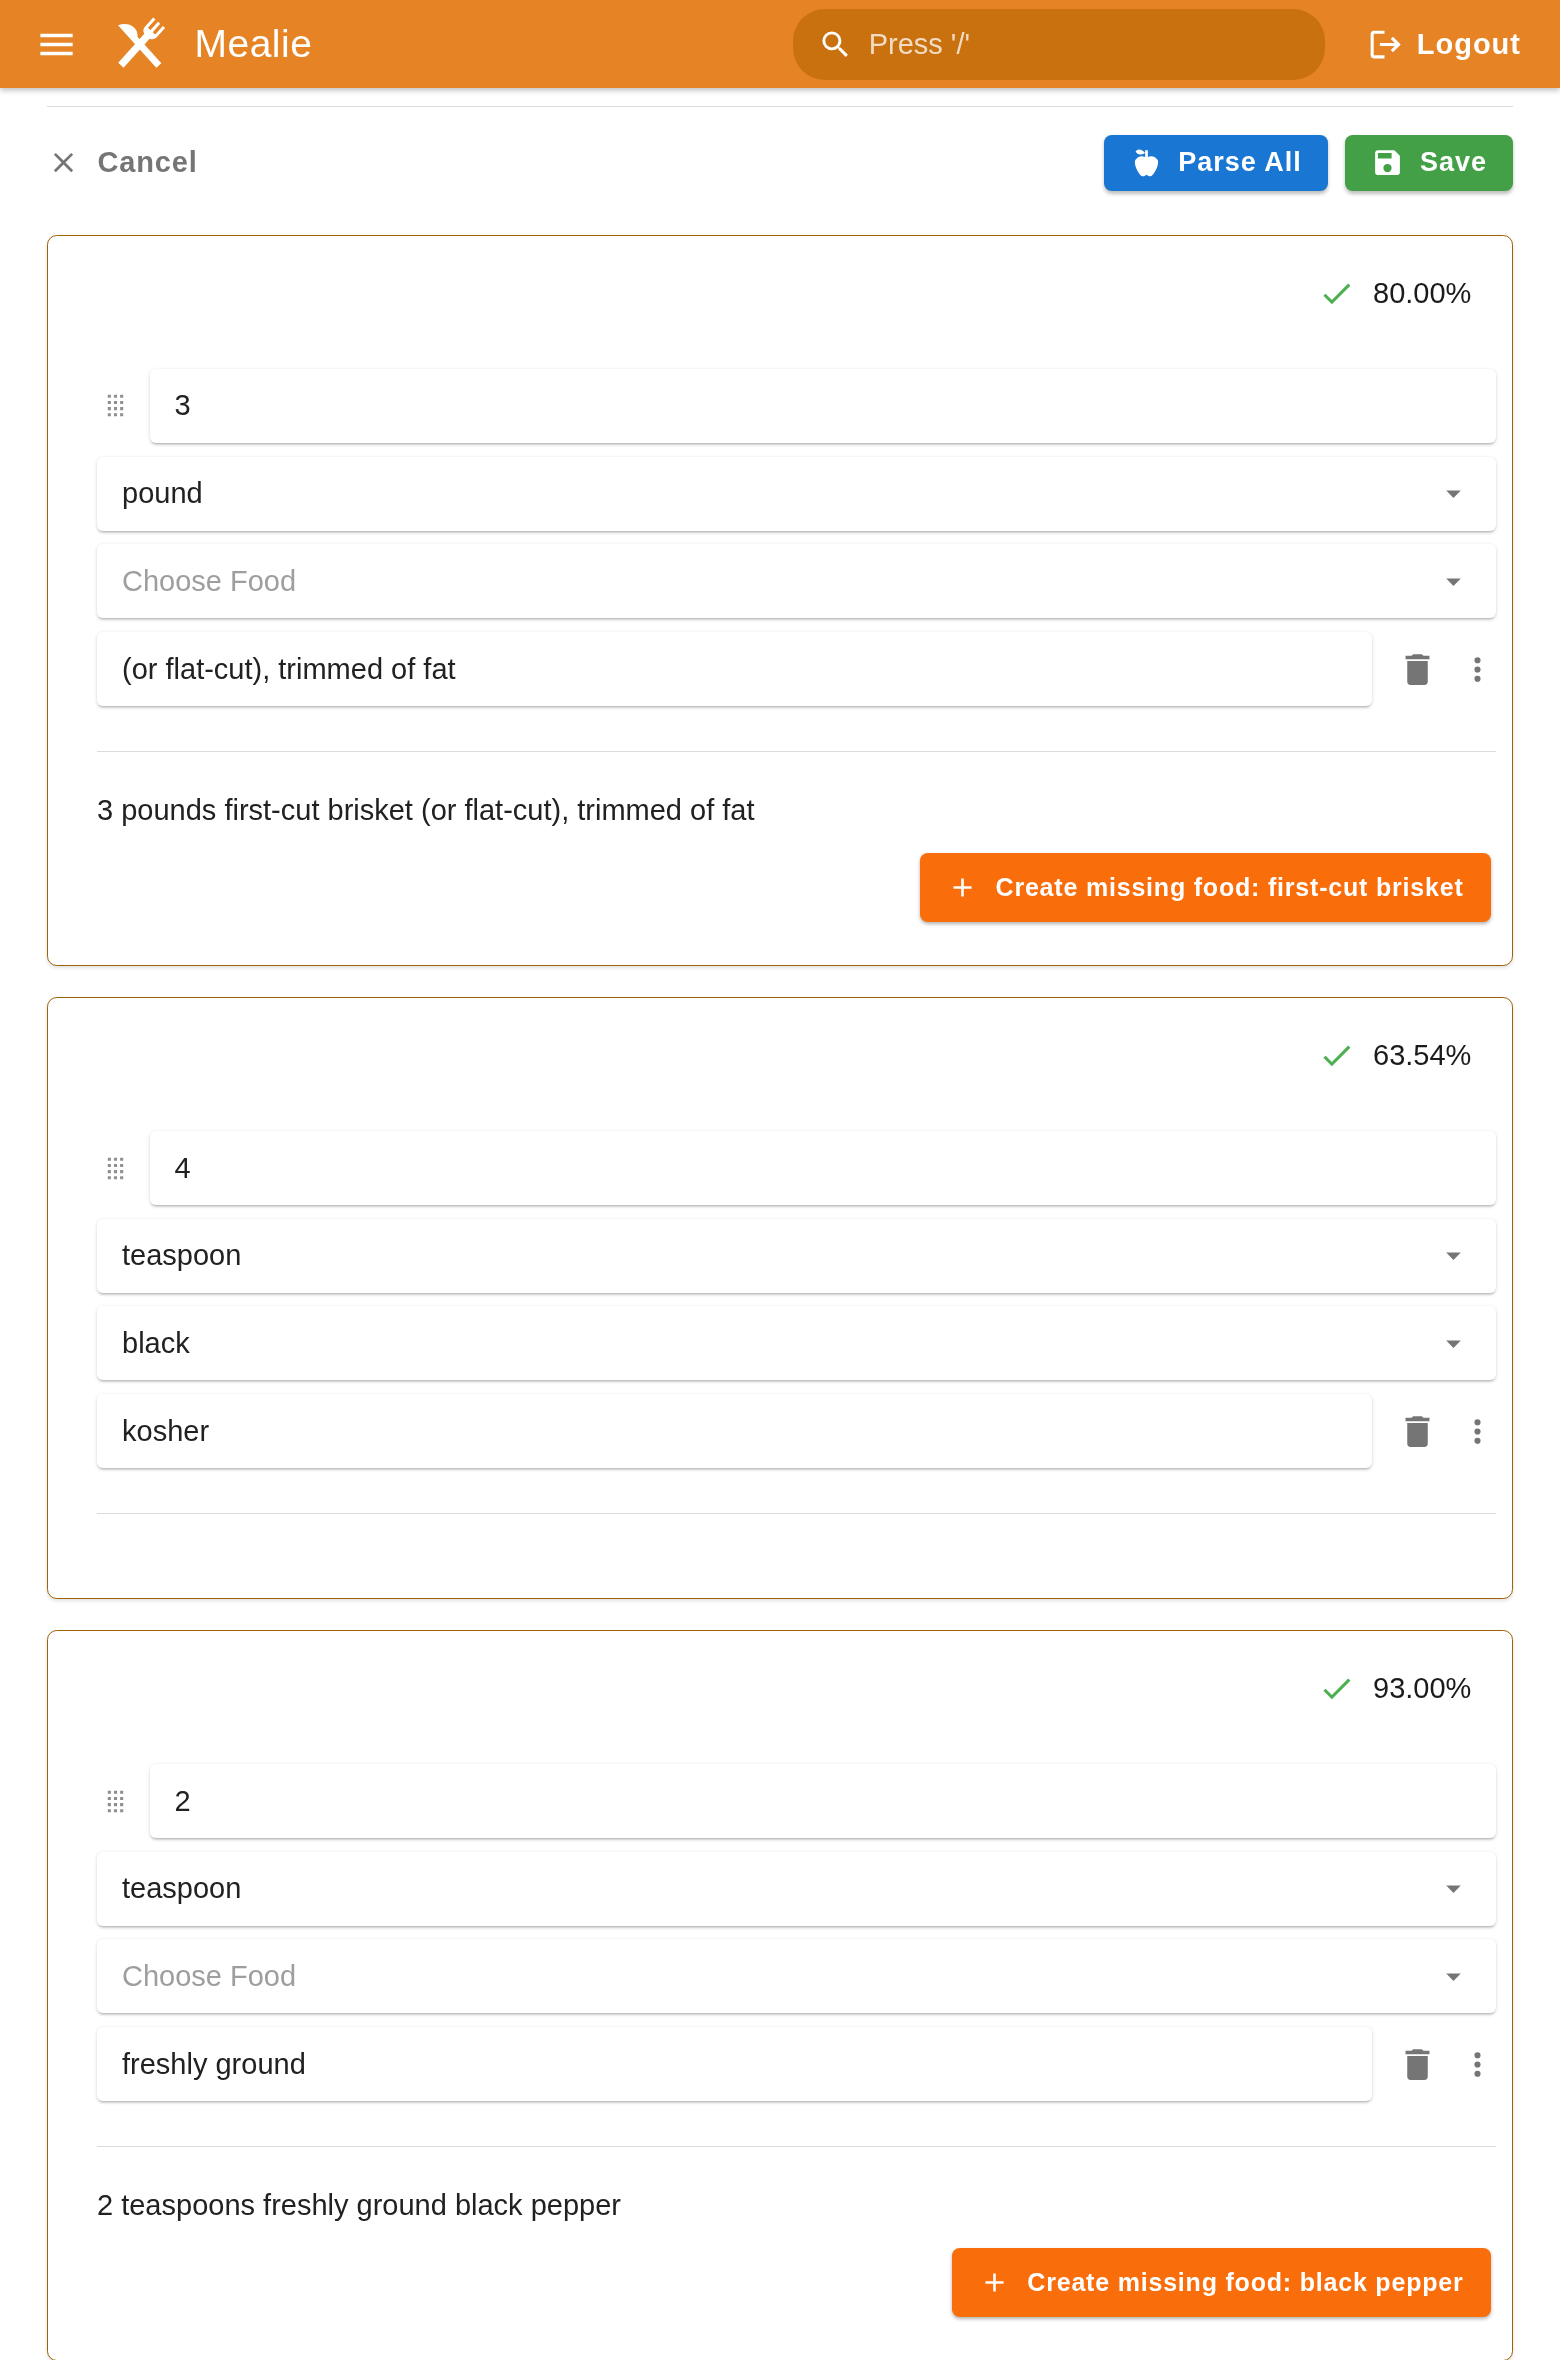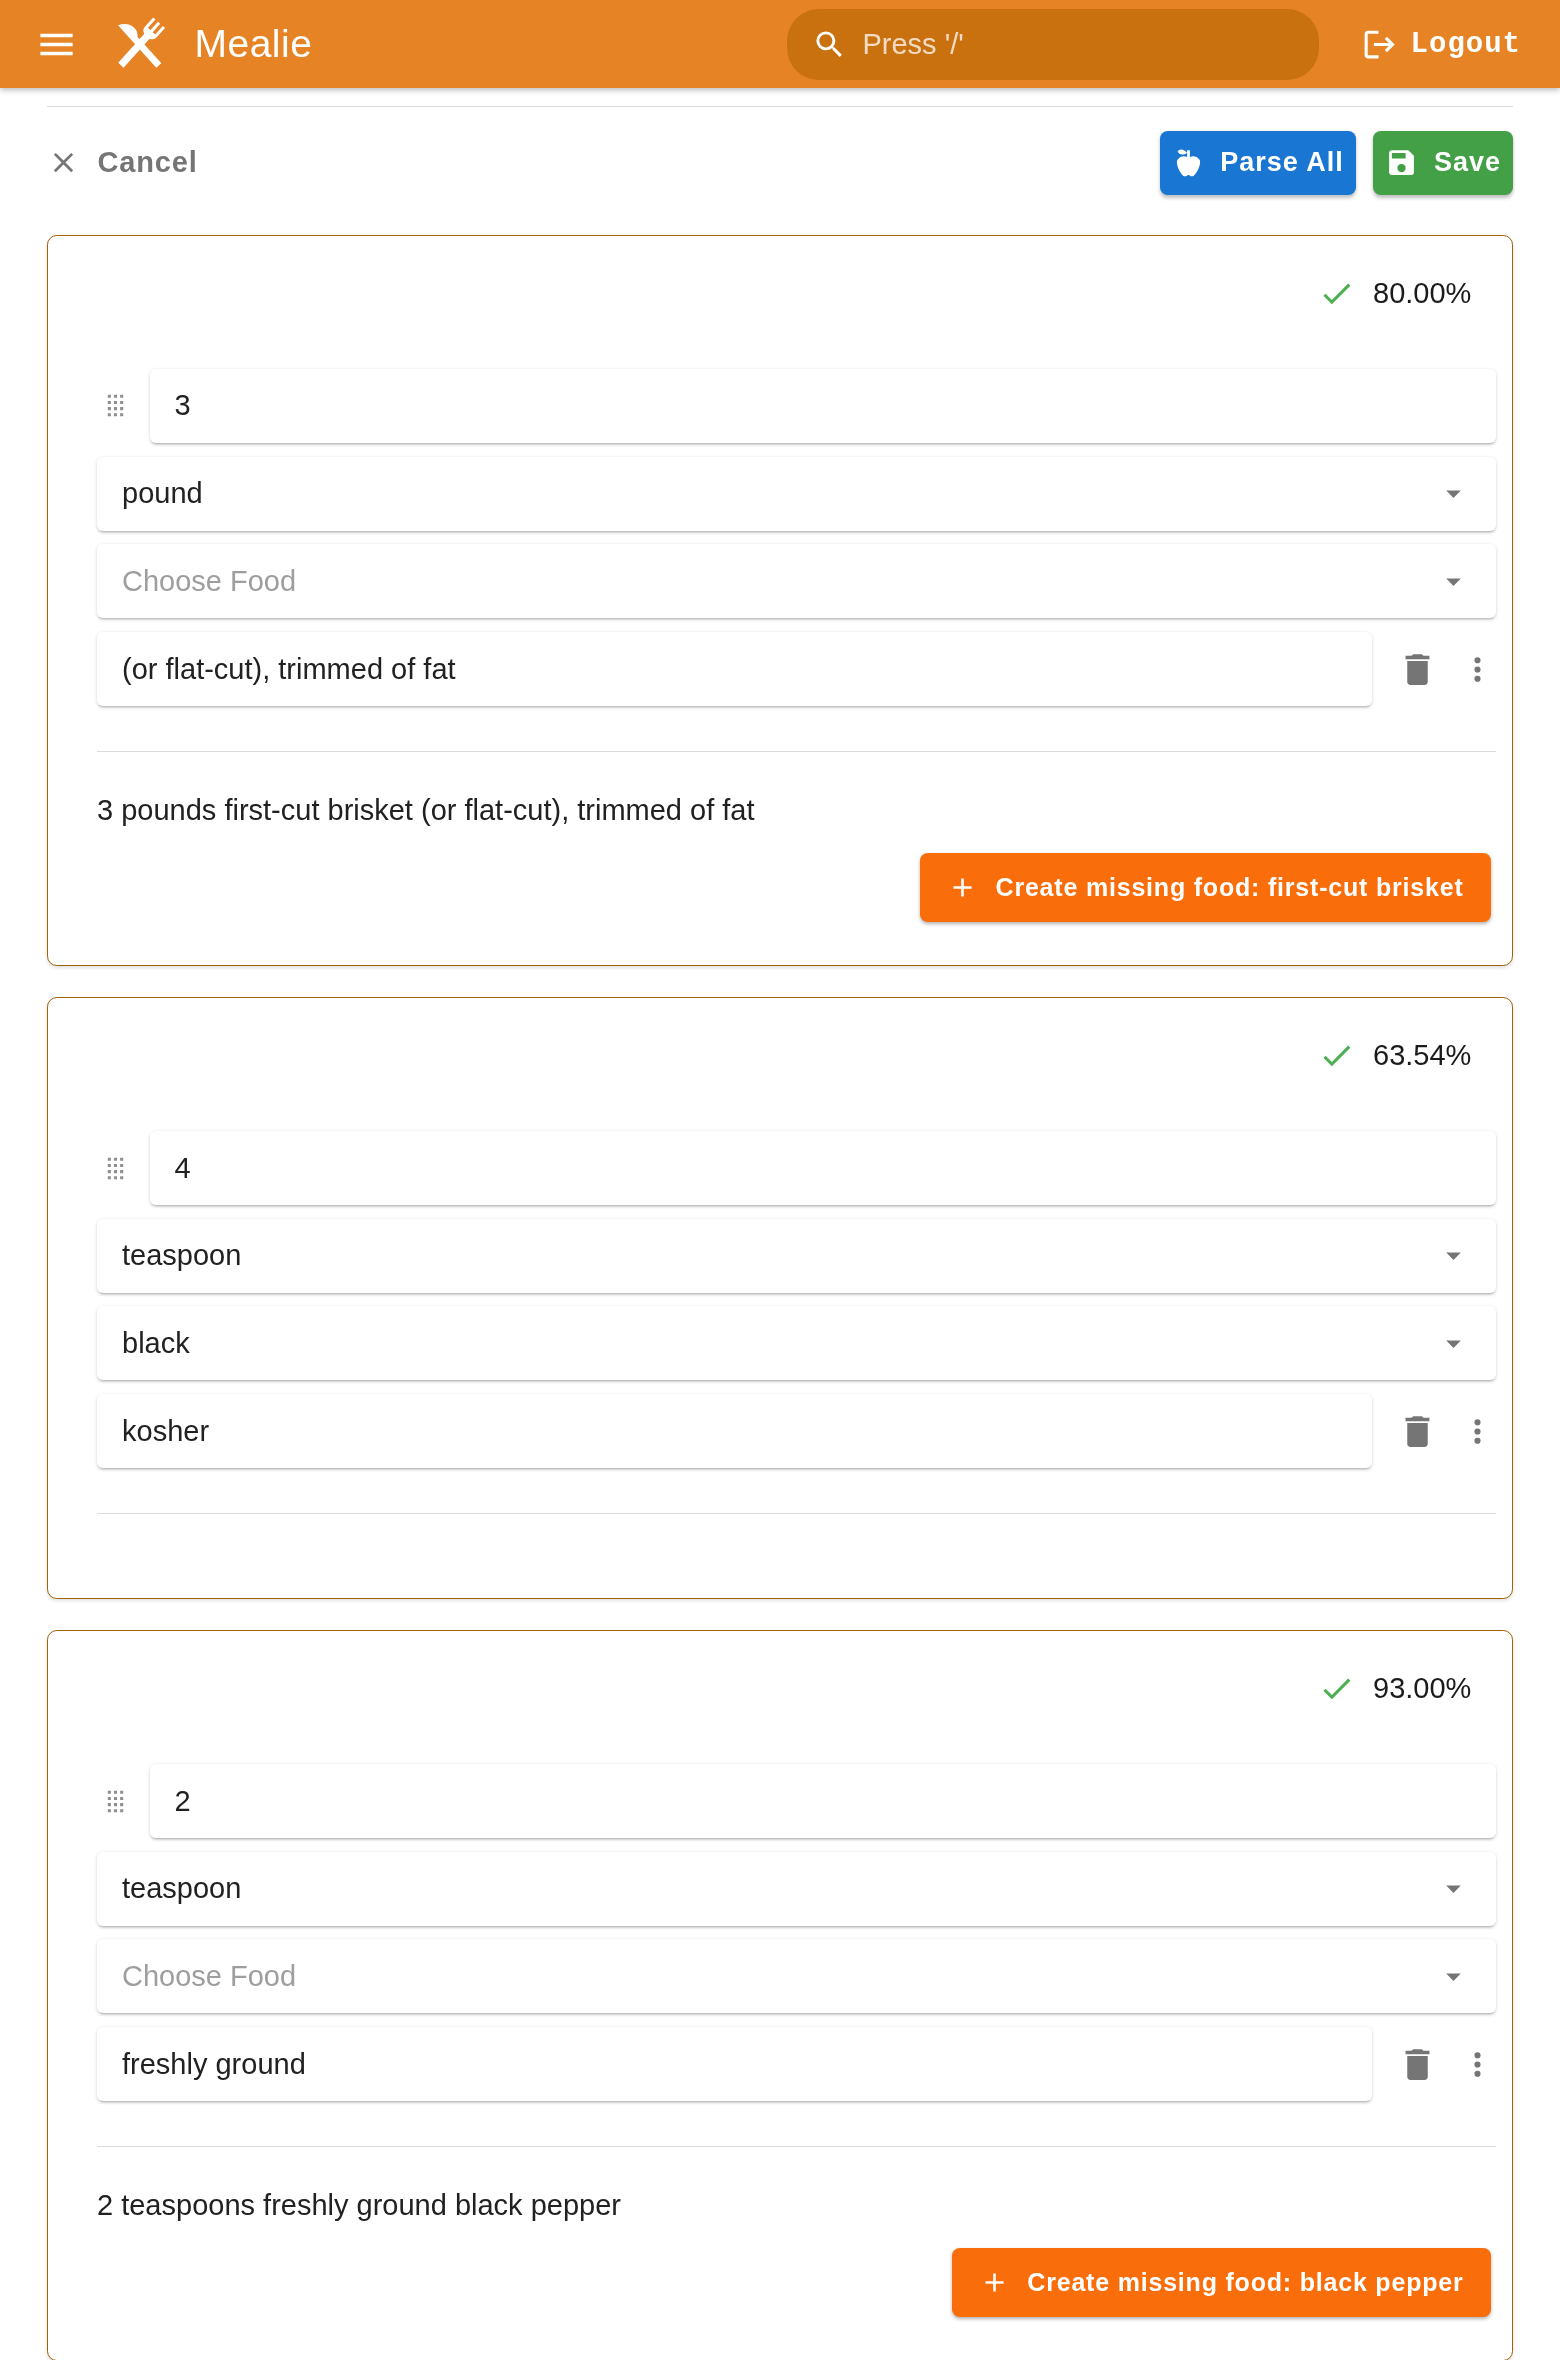--- a/index.html
+++ b/index.html
@@ -13,33 +13,33 @@
     background:none; border:none; cursor:pointer; color:#fff; }
   .hamburger svg { width:43px; height:43px; }
   .logo { margin-left:29px; }
   .logo svg { width:66px; height:66px; }
   .app-title { color:#fff; font-size:39px; font-weight:400; margin-left:21.5px; letter-spacing:0.5px; }
   .search-pill { margin-left:auto; width:532px; height:71px; border-radius:32px;
     background:#C9710F; display:flex; align-items:center; padding:0 25px; cursor:text; }
   .search-pill svg { width:35px; height:35px; color:#fff; flex:none; }
   .search-placeholder { color:rgba(255,255,255,.75); font-size:29px; margin-left:15.6px; }
   .logout { margin-left:41px; display:flex; align-items:center; gap:13.7px;
-    color:#fff; font-size:29px; font-weight:600; letter-spacing:1px;font-family:Liberation Mono, monospace; }
+    color:#fff; font-size:29px; font-weight:600; letter-spacing:1px; }
   .logout svg { width:37px; height:37px; }
 
   
   .content { margin:0 47px; }
   .top-divider { border-top:1px solid #DCDCDC; margin-top:17.6px; }
   .toolbar { display:flex; align-items:center; margin-top:23.4px; height:66px; }
   .cancel-btn { display:flex; align-items:center; gap:17.6px; background:none; border:none;
     color:#757575; font-size:29px; font-weight:600; letter-spacing:0.8px; cursor:pointer;
     font-family:inherit; }
   .cancel-btn svg { width:33px; height:33px; }
   .toolbar-spacer { flex:1; }
-  .btn { display:flex; align-items:center; gap:15.6px; height:64px; padding:0 12px;
+  .btn { display:flex; align-items:center; gap:15.6px; height:56px; padding:0 26px;
     border:none; border-radius:7.8px; color:#fff; font-size:27px; font-weight:600;
     letter-spacing:1px; cursor:pointer; font-family:inherit;
     box-shadow:0 2.9px 3.9px rgba(0,0,0,.25); }
   .btn svg { width:33px; height:33px; }
   .btn-parse { background:#1976D2; margin-right:17.6px; }
   .btn-save  { background:#43A047; }
 
   
   .cards { margin-top:39px; }
   .card { border:1px solid #a16207; border-radius:9.8px; background:#fff;

